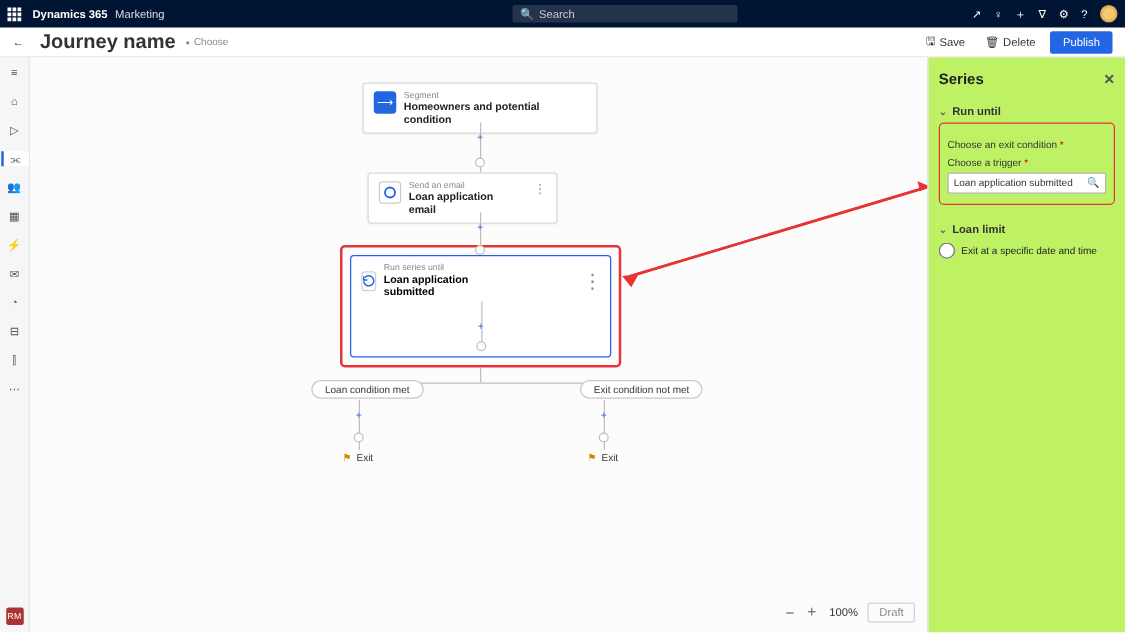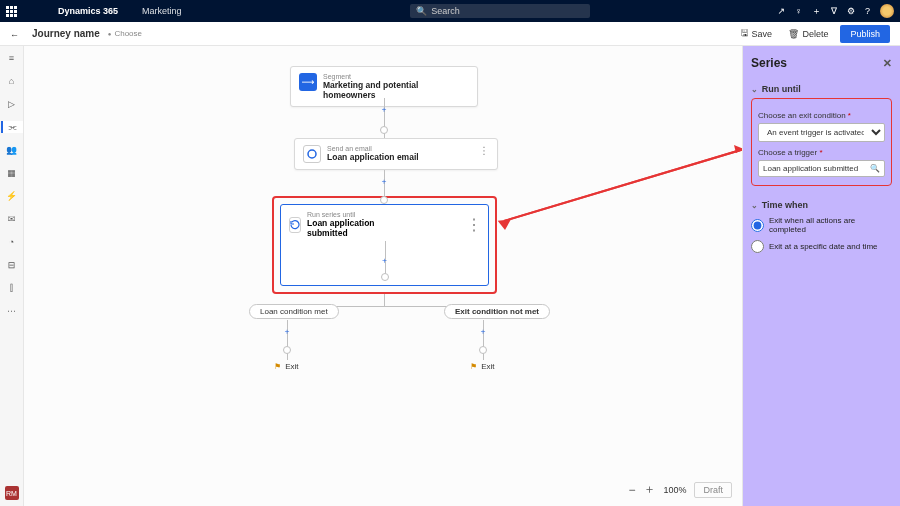--- a/index.html
+++ b/index.html
@@ -2,32 +2,32 @@
 <html><head>
 <meta charset="utf-8">
 <style>
 * { box-sizing: border-box; margin: 0; padding: 0; font-family: "Segoe UI", Arial, sans-serif; }
 body { width: 900px; height: 506px; overflow: hidden; background: #fff; position: relative; }
 
 
 .topbar { height: 22px; background: #001433; color: #fff; display: flex; align-items: center; padding: 0 6px; font-size: 9px; }
 .topbar .waffle { width: 14px; display: flex; flex-wrap: wrap; gap: 1px; margin-right: 6px; }
 .topbar .waffle span { width: 3px; height: 3px; background: #fff; }
-.topbar .brand { font-weight: 600; margin-left: 32px; }
-.topbar .module { margin-left: 24px; opacity: .85; }
+.topbar .brand { font-weight: 600; }
+.topbar .module { margin-left: 6px; opacity: .85; }
 .topbar .search { margin-left: auto; margin-right: auto; background: #25344d; border-radius: 2px; width: 180px; height: 14px; display: flex; align-items: center; padding: 0 6px; color: #ccc; position:absolute; left:410px;}
 .topbar .search-icon { margin-right: 4px; }
 .topbar .right-icons { margin-left: auto; display: flex; gap: 10px; align-items: center; }
 .topbar .right-icons span { cursor: pointer; }
 .topbar .avatar { width: 14px; height: 14px; border-radius: 50%; background: radial-gradient(circle, #f5c96d 40%, #c47a2e 100%); }
 
 
 .cmdbar { height: 24px; border-bottom: 1px solid #e6e6e6; display: flex; align-items: center; padding: 0 10px; font-size: 9px; color: #333; }
 .cmdbar .back { width: 14px; cursor: pointer; }
-.cmdbar .title { font-weight: 600; font-size: 10px; margin-left: 8px; }
+.cmdbar .title { font-weight: 600; font-size: 16px; margin-left: 8px; }
 .cmdbar .status { font-size: 8px; color: #888; margin-left: 8px; }
 .cmdbar .status::before { content: "●"; color: #888; margin-right: 3px; font-size: 6px; }
 .cmdbar .right { margin-left: auto; display: flex; gap: 8px; align-items: center; }
 .cmdbar .cmdbtn { display: flex; align-items: center; gap: 3px; cursor: pointer; padding: 3px 4px; }
 .cmdbar .publish { background: #2266e3; color: #fff; padding: 4px 10px; border-radius: 2px; }
 
 
 .leftrail { position: absolute; left: 0; top: 46px; bottom: 0; width: 24px; background: #f6f6f6; border-right: 1px solid #e6e6e6; display: flex; flex-direction: column; align-items: center; padding-top: 6px; gap: 11px; }
 .leftrail .ri { width: 12px; height: 12px; display: flex; align-items: center; justify-content: center; color: #555; font-size: 9px; cursor: pointer; }
 .leftrail .ri.sel { background: #fff; border-left: 2px solid #2266e3; width: 22px; }
@@ -64,21 +64,21 @@
 .hline { position: absolute; height: 1px; background: #bfbfbf; }
 .vline { position: absolute; width: 1px; background: #bfbfbf; }
 
 .arrow-annot { position: absolute; pointer-events: none; }
 
 .zoomctl { position: absolute; right: 10px; bottom: 8px; display: flex; align-items: center; gap: 8px; font-size: 9px; color: #333; }
 .zoomctl .btn { cursor: pointer; color: #555; font-size: 12px; }
 .zoomctl .reset { border: 1px solid #d3d3d3; padding: 2px 8px; border-radius: 2px; color:#888;}
 
 
-.rpanel { position: absolute; right: 0; top: 46px; width: 158px; bottom: 0; border-left: 1px solid #e6e6e6; background: #c4b5fd; padding: 10px 8px; font-size: 9px; color: #222; }
+.rpanel { position: absolute; right: 0; top: 46px; width: 158px; bottom: 0; border-left: 1px solid #e6e6e6; background: #bef264; padding: 10px 8px; font-size: 9px; color: #222; }
 .rpanel .ptitle { font-size: 12px; font-weight: 600; display: flex; justify-content: space-between; align-items: center; }
 .rpanel .close { cursor: pointer; font-size: 11px; color: #555; }
 .rpanel .section { margin-top: 14px; }
 .rpanel .sechdr { font-size: 9px; font-weight: 600; color: #333; display: flex; align-items: center; gap: 4px; cursor: pointer; }
 .rpanel .sechdr .chev { font-size: 8px; color: #666; }
 .rpanel .redbox { border: 1.5px solid #e63535; border-radius: 4px; padding: 6px 6px 8px; margin-top: 4px; }
 .rpanel label { font-size: 8px; color: #333; display:block; margin-top:6px;}
 .rpanel label .req { color: #c00; }
 .rpanel select, .rpanel .searchfield { width: 100%; font-size: 8px; padding: 3px 4px; border: 1px solid #b5b5b5; border-radius: 2px; margin-top: 3px; background:#fff; color:#333;}
 .rpanel .searchfield { display:flex; justify-content:space-between; align-items:center;}
@@ -153,28 +153,28 @@
   <div class="avatarbox">RM</div>
 </div>
 
 <div class="canvas">
   <div class="flow">
 
     <div class="node" style="left:266px; top:20px; width:188px;">
       <div class="icon blue">⟶</div>
       <div class="txt">
         <div class="lbl">Segment</div>
-        <div class="val">Marketing and potential homeowners</div>
+        <div class="val">Homeowners and potential condition</div>
       </div>
     </div>
     <div class="vline" style="left:360px; top:52px; height:40px;"></div>
     <div class="plusdot plus" style="left:360px; top:58px;">＋</div>
     <div class="circ" style="left:360px; top:80px;"></div>
 
-    <div class="node" style="left:270px; top:92px; width:204px;">
+    <div class="node" style="left:270px; top:92px; width:152px;">
       <div class="icon teal">
         <svg width="12" height="12">
             <circle cx="6" cy="6" r="4" fill="none" stroke-width="1.5"></circle>
           </svg>
       </div>
       <div class="txt">
         <div class="lbl">Send an email</div>
         <div class="val">Loan application email</div>
       </div>
       <span class="more">⋮</span>
@@ -202,21 +202,21 @@
       <div class="plusdot plus" style="left:50%; top:50px;">＋</div>
       <div class="circ" style="left:50%; top:68px;"></div>
     </div>
 
     <div class="vline" style="left:360px; top:248px; height:12px;"></div>
     <div class="hline" style="left:263px; top:260px; width:196px;"></div>
     <div class="vline" style="left:263px; top:260px; height:8px;"></div>
     <div class="vline" style="left:459px; top:260px; height:8px;"></div>
 
     <div class="branchlabel" style="left:225px; top:258px;">Loan condition met</div>
-    <div class="branchlabel" style="left:420px; top:258px;font-weight:bold;">Exit condition not met</div>
+    <div class="branchlabel" style="left:440px; top:258px;">Exit condition not met</div>
 
     <div class="vline" style="left:263px; top:274px; height:40px;"></div>
     <div class="plusdot plus" style="left:263px; top:280px;">＋</div>
     <div class="circ" style="left:263px; top:300px;"></div>
     <div class="exit" style="left:250px; top:316px;">
       <span class="flag">⚑</span>
       <span>Exit</span>
     </div>
 
     <div class="vline" style="left:459px; top:274px; height:40px;"></div>
@@ -256,40 +256,33 @@
 
   <div class="section">
     <div class="sechdr">
       <span class="chev">⌄</span>
       <span>Run until</span>
     </div>
     <div class="redbox">
       <label>
         <span>Choose an exit condition</span> <span class="req">*</span>
       </label>
-      <select>
-        <option>An event trigger is activated</option>
-      </select>
       <label>
         <span>Choose a trigger</span> <span class="req">*</span>
       </label>
       <div class="searchfield">
         <span>Loan application submitted</span>
         <span>🔍</span>
       </div>
     </div>
   </div>
 
   <div class="section">
     <div class="sechdr">
       <span class="chev">⌄</span>
-      <span>Time when</span>
-    </div>
-    <div class="radio">
-      <input type="radio" checked="" style="">
-      <span>Exit when all actions are completed</span>
+      <span>Loan limit</span>
     </div>
     <div class="radio">
       <input type="radio" style="">
       <span>Exit at a specific date and time</span>
     </div>
   </div>
 </div>
 
 </body></html>

